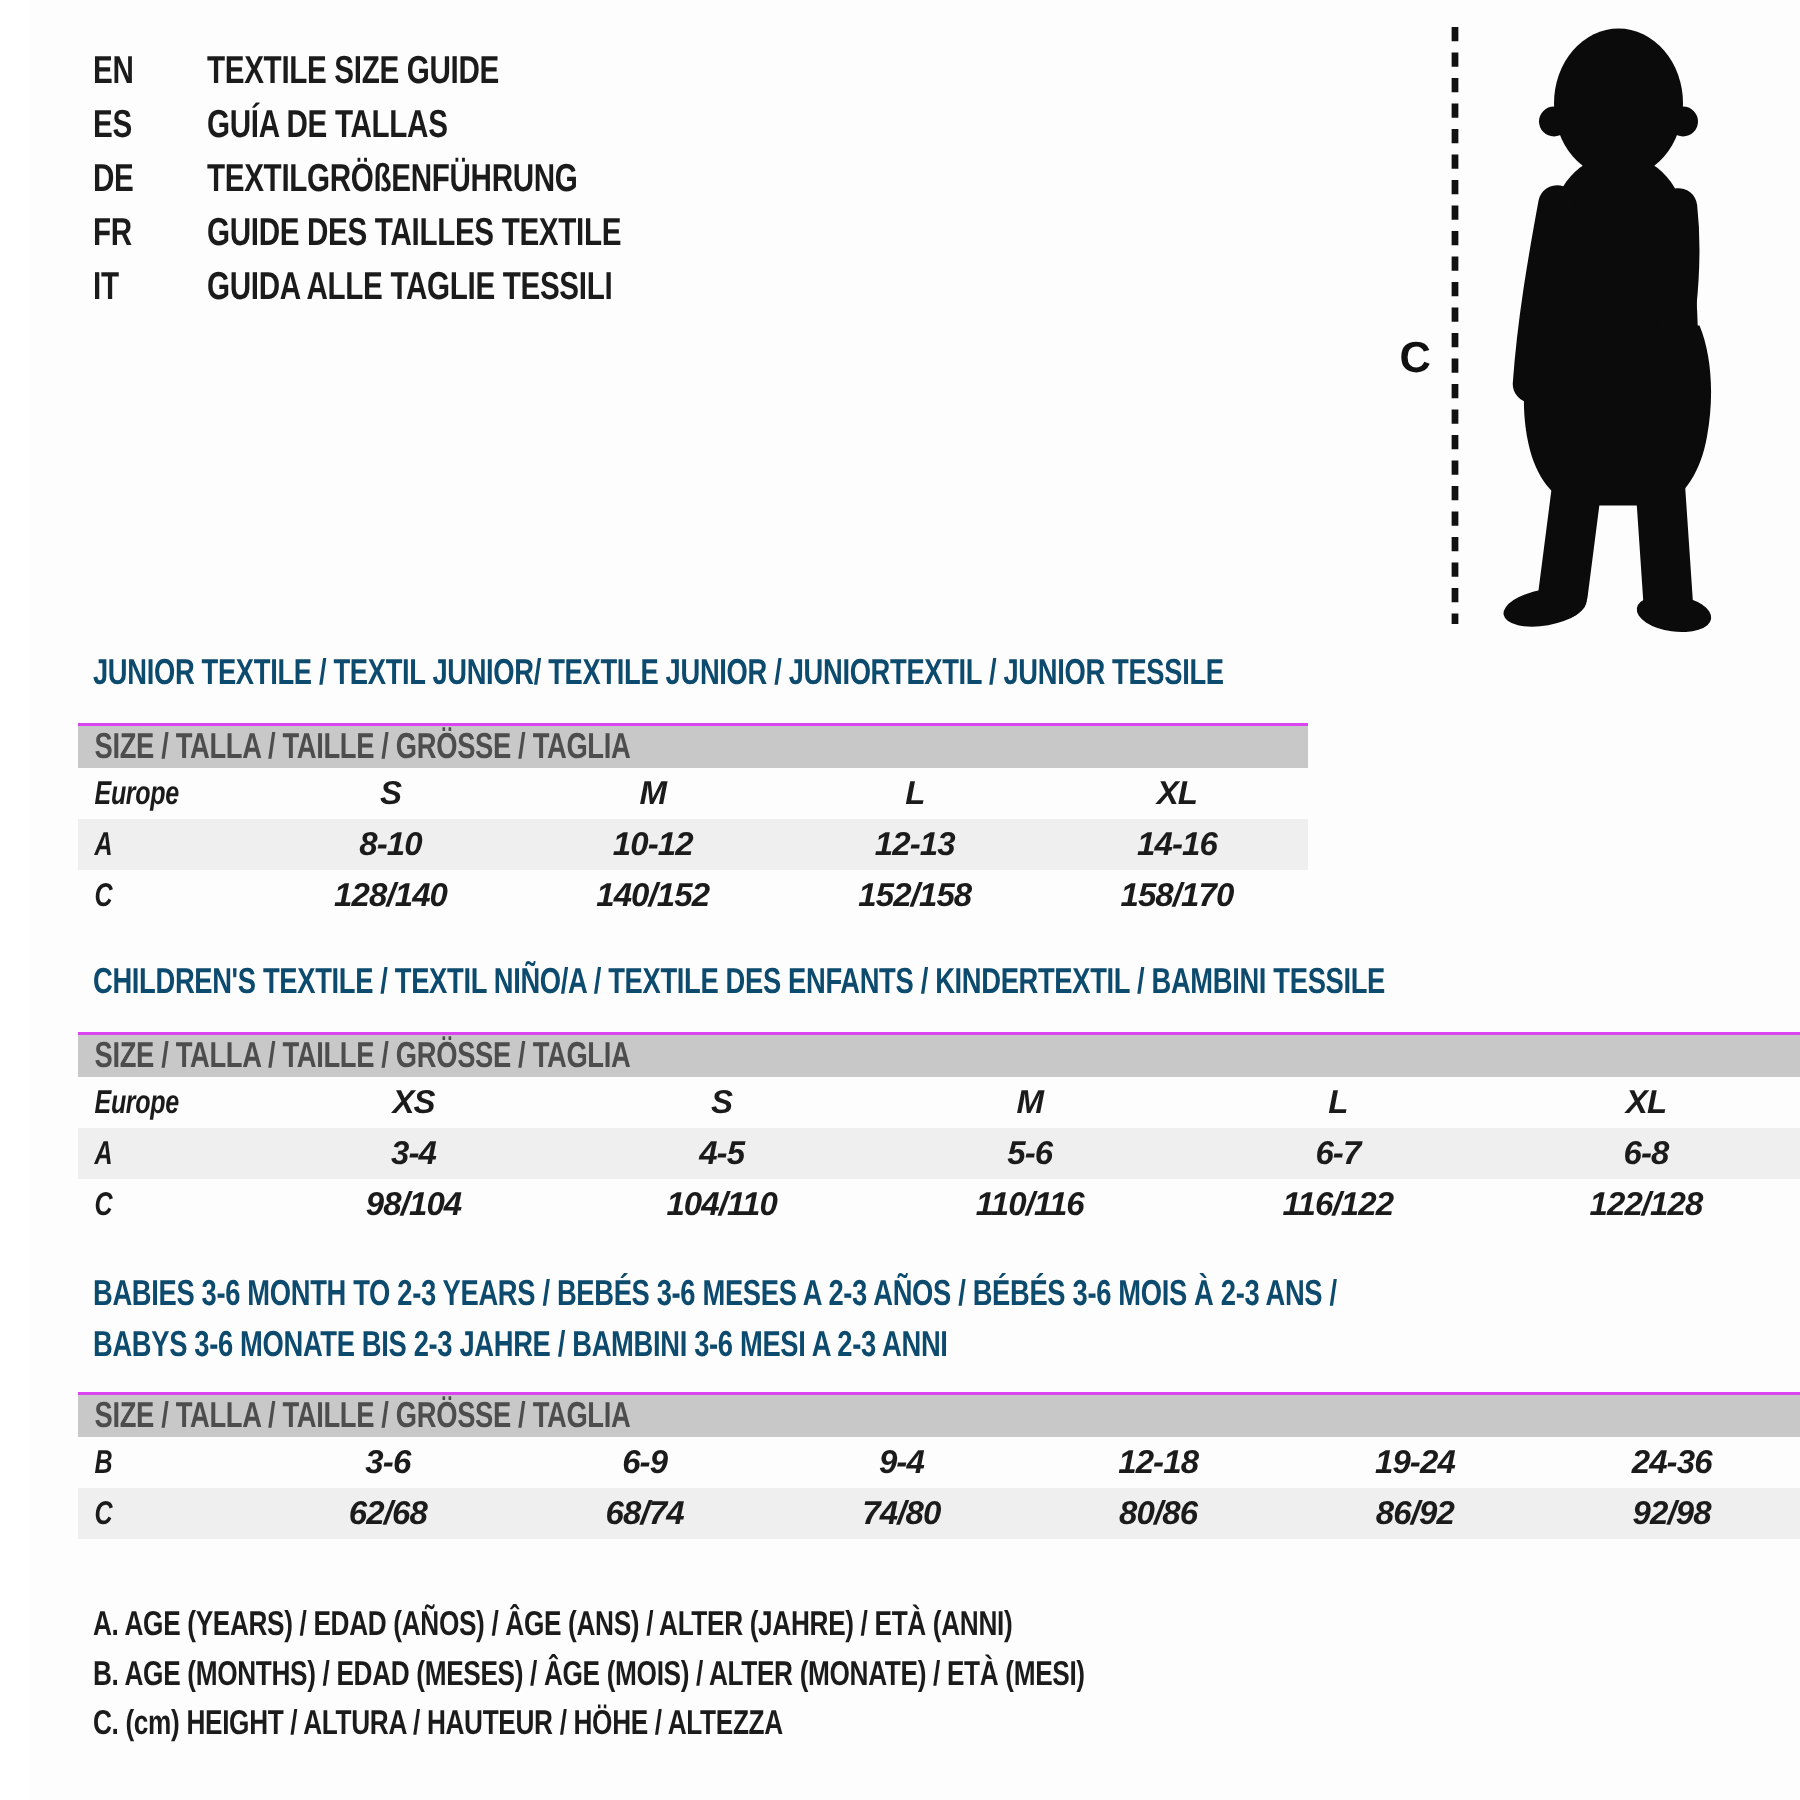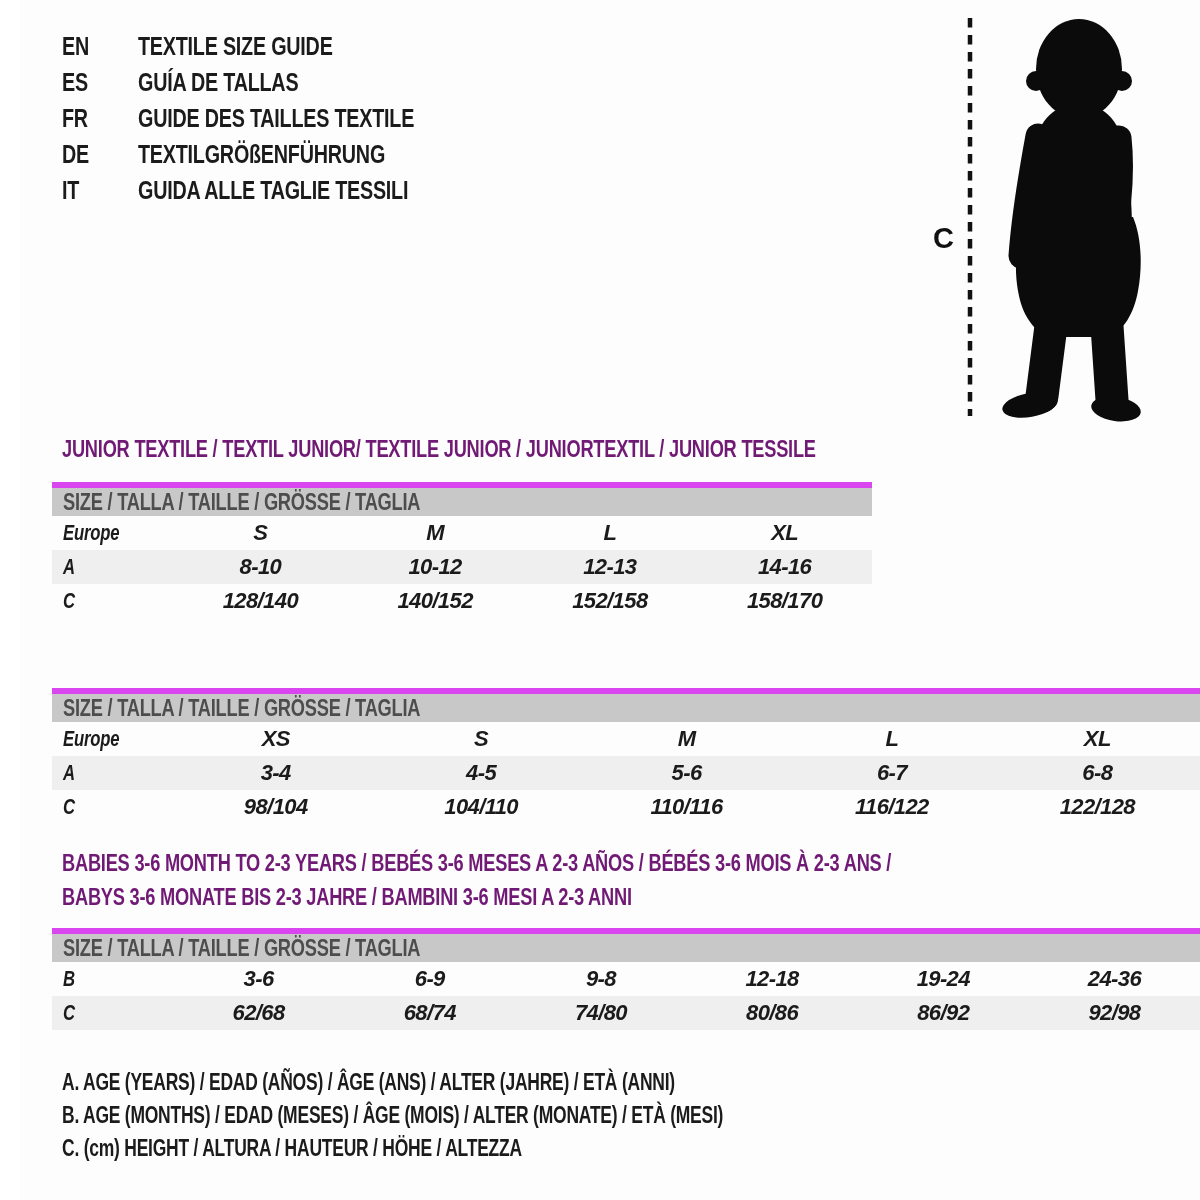--- a/index.html
+++ b/index.html
@@ -15,25 +15,25 @@
   
   .langs{position:absolute;left:42px;top:28px;}
   .lang-row{display:flex;height:36px;align-items:center;font-size:26px;}
   .lang-row .code{width:76px;}
   
   .figure{position:absolute;left:895px;top:8px;}
   .dash{stroke:#111;stroke-width:4.5;stroke-dasharray:9.5 7.5;fill:none;}
   .svg-c{font-family:"Liberation Sans",sans-serif;font-weight:700;font-size:29px;fill:#111;}
 
   
-  .sec-title{position:absolute;left:42px;font-size:24px;line-height:34px;color:#701a75;}
+  .sec-title{position:absolute;left:42px;font-size:24px;line-height:34px;color:#0c4a6e;}
   
   .tbl{position:absolute;left:32px;}
   .size-bar{
-    height:28px;background:#c8c8c8;border-top:6px solid #d946ef;
+    height:28px;background:#c8c8c8;border-top:2px solid #d946ef;
     display:flex;align-items:center;padding-left:11px;box-sizing:content-box;
     font-size:24px;color:#4d4d4d;
   }
   .row{display:flex;height:34px;align-items:center;font-size:22px;font-style:italic;}
   .row.shaded{background:#efefef;}
   .row .lbl{width:110px;padding-left:11px;flex:0 0 auto;}
   .row .cell{flex:1 1 0;text-align:center;letter-spacing:-0.6px;}
 
   
   .legend{position:absolute;left:42px;top:1066px;}
@@ -47,26 +47,26 @@
   <div class="langs">
     <div class="lang-row">
       <span class="code"><span class="sx">EN</span></span>
       <span class="ltitle"><span class="sx">TEXTILE SIZE GUIDE</span></span>
     </div>
     <div class="lang-row">
       <span class="code"><span class="sx">ES</span></span>
       <span class="ltitle"><span class="sx">GUÍA DE TALLAS</span></span>
     </div>
     <div class="lang-row">
+      <span class="code"><span class="sx">DE</span></span>
+      <span class="ltitle"><span class="sx">TEXTILGRÖßENFÜHRUNG</span></span>
+    </div>
+    <div class="lang-row">
       <span class="code"><span class="sx">FR</span></span>
       <span class="ltitle"><span class="sx">GUIDE DES TAILLES TEXTILE</span></span>
-    </div>
-    <div class="lang-row">
-      <span class="code"><span class="sx">DE</span></span>
-      <span class="ltitle"><span class="sx">TEXTILGRÖßENFÜHRUNG</span></span>
     </div>
     <div class="lang-row">
       <span class="code"><span class="sx">IT</span></span>
       <span class="ltitle"><span class="sx">GUIDA ALLE TAGLIE TESSILI</span></span>
     </div>
   </div>
 
   <svg class="figure" width="262" height="420" viewBox="0 0 262 420" aria-hidden="true">
     <text x="18" y="240" class="svg-c">C</text>
     <line class="dash" x1="55" y1="10" x2="55" y2="408"></line>
@@ -114,20 +114,23 @@
     </div>
     <div class="row">
       <span class="lbl"><span class="sx">C</span></span>
       <span class="cell">128/140</span>
       <span class="cell">140/152</span>
       <span class="cell">152/158</span>
       <span class="cell">158/170</span>
     </div>
   </div>
 
+  <div class="sec-title" style="top:638px;">
+    <span class="sx">CHILDREN'S TEXTILE / TEXTIL NIÑO/A / TEXTILE DES ENFANTS / KINDERTEXTIL / BAMBINI TESSILE</span>
+  </div>
   <div class="tbl" style="top:688px;width:1148px;">
     <div class="size-bar">
       <span class="sx">SIZE / TALLA / TAILLE / GRÖSSE / TAGLIA</span>
     </div>
     <div class="row">
       <span class="lbl"><span class="sx">Europe</span></span>
       <span class="cell">XS</span>
       <span class="cell">S</span>
       <span class="cell">M</span>
       <span class="cell">L</span>
@@ -156,21 +159,21 @@
     <span class="sx">BABYS 3-6 MONATE BIS 2-3 JAHRE / BAMBINI 3-6 MESI A 2-3 ANNI</span>
   </div>
   <div class="tbl" style="top:928px;width:1148px;">
     <div class="size-bar">
       <span class="sx">SIZE / TALLA / TAILLE / GRÖSSE / TAGLIA</span>
     </div>
     <div class="row">
       <span class="lbl"><span class="sx">B</span></span>
       <span class="cell">3-6</span>
       <span class="cell">6-9</span>
-      <span class="cell">9-8</span>
+      <span class="cell">9-4</span>
       <span class="cell">12-18</span>
       <span class="cell">19-24</span>
       <span class="cell">24-36</span>
     </div>
     <div class="row shaded">
       <span class="lbl"><span class="sx">C</span></span>
       <span class="cell">62/68</span>
       <span class="cell">68/74</span>
       <span class="cell">74/80</span>
       <span class="cell">80/86</span>

